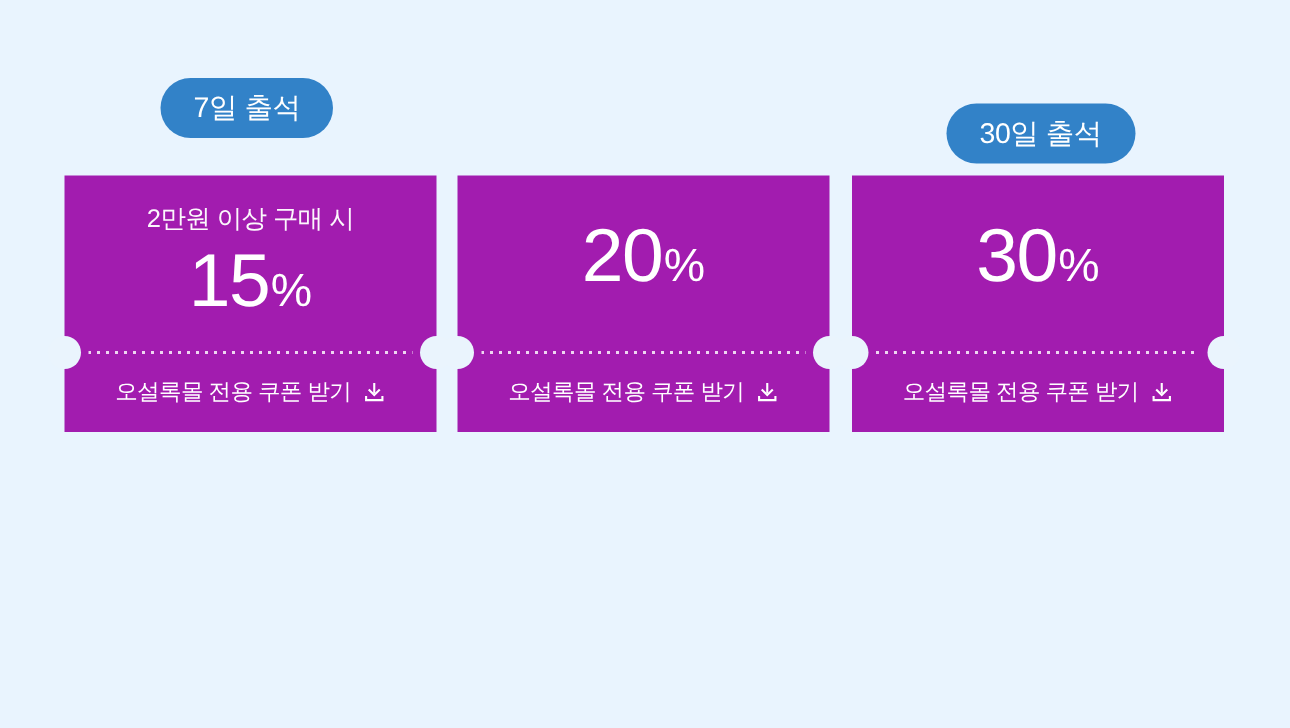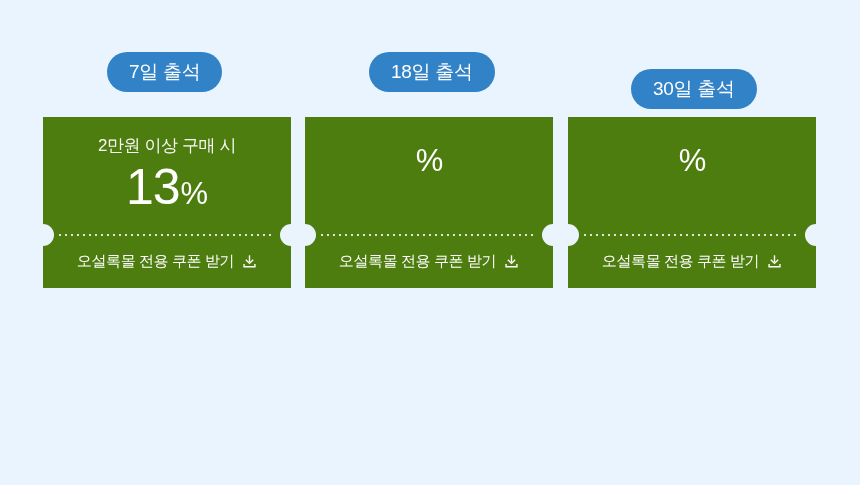--- a/index.html
+++ b/index.html
@@ -42,21 +42,21 @@
     white-space: nowrap;
     z-index: 5;
   }
 
   
   .coupon {
     position: absolute;
     top: 117px;
     width: 248px;
     height: 171px;
-    background: #4d7c0f;
+    background: #a21caf;
     box-sizing: border-box;
     overflow: visible;
   }
   .coupon-inner {
     position: relative;
     width: 100%;
     height: 100%;
   }
 
   .coupon-top {
@@ -172,33 +172,30 @@
   #coupon-2 { left: 568px; }
 </style>
 </head>
 <body>
 
 <div id="coupon-stage">
 
   <div class="badge" id="badge-0">
     <span>7일 출석</span>
   </div>
-  <div class="badge" id="badge-1">
-    <span>18일 출석</span>
-  </div>
   <div class="badge" id="badge-2">
     <span>30일 출석</span>
   </div>
 
   <div class="coupon" id="coupon-0">
     <div class="coupon-inner">
       <div class="coupon-top">
         <div class="cond-text">2만원 이상 구매 시</div>
         <div class="rate-row">
-          <span class="rate-num">13</span>
+          <span class="rate-num">15</span>
           <span class="rate-pct">%</span>
         </div>
       </div>
       <div class="dotted"></div>
       <div class="notch notch-left"></div>
       <div class="notch notch-right"></div>
       <div class="coupon-bottom">
         <button class="cta">
           <span>오설록몰 전용 쿠폰 받기</span>
           <span class="dl-icon">
@@ -210,20 +207,21 @@
           </span>
         </button>
       </div>
     </div>
   </div>
 
   <div class="coupon" id="coupon-1">
     <div class="coupon-inner">
       <div class="coupon-top">
         <div class="rate-row">
+          <span class="rate-num">20</span>
           <span class="rate-pct">%</span>
         </div>
       </div>
       <div class="dotted"></div>
       <div class="notch notch-left"></div>
       <div class="notch notch-right"></div>
       <div class="coupon-bottom">
         <button class="cta">
           <span>오설록몰 전용 쿠폰 받기</span>
           <span class="dl-icon">
@@ -235,20 +233,21 @@
           </span>
         </button>
       </div>
     </div>
   </div>
 
   <div class="coupon" id="coupon-2">
     <div class="coupon-inner">
       <div class="coupon-top">
         <div class="rate-row">
+          <span class="rate-num">30</span>
           <span class="rate-pct">%</span>
         </div>
       </div>
       <div class="dotted"></div>
       <div class="notch notch-left"></div>
       <div class="notch notch-right"></div>
       <div class="coupon-bottom">
         <button class="cta">
           <span>오설록몰 전용 쿠폰 받기</span>
           <span class="dl-icon">

